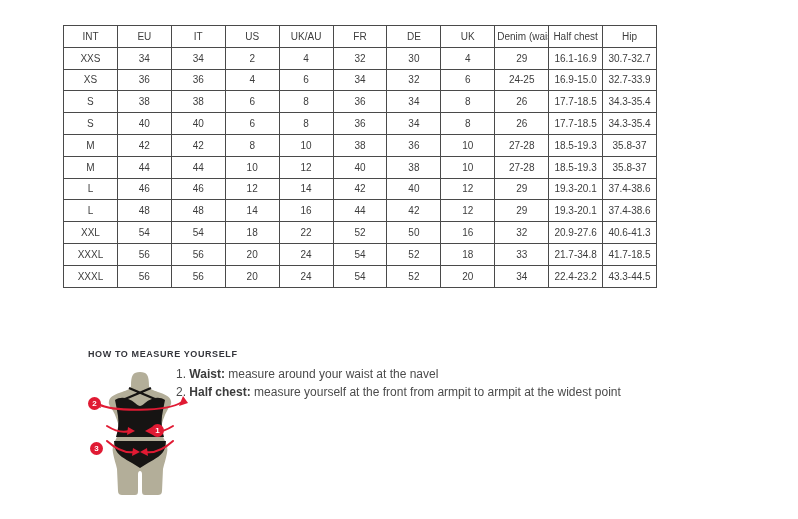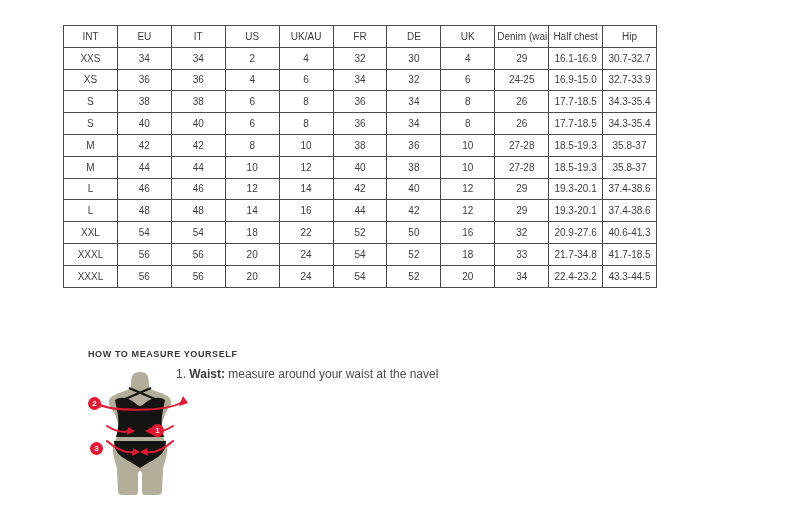--- a/index.html
+++ b/index.html
@@ -261,15 +261,16 @@
       <polygon fill="#e01a33" points="48,76 55,80 47,84"></polygon>
       <polygon fill="#e01a33" points="62,76 55,80 63,84"></polygon>
     </svg>
     <span class="marker m-waist">1</span>
     <span class="marker m-chest">2</span>
     <span class="marker m-hips">3</span>
   </div>
 
   <div class="steps">
       <div class="step"><span>1. </span><b>Waist:</b><span> measure around your waist at the navel</span></div>
+      <div class="step"><span>2. </span><b>Half chest:</b><span> measure yourself at the front from armpit to armpit at the widest point</span></div>
     </div>
 
 </div>
 
 </body></html>

